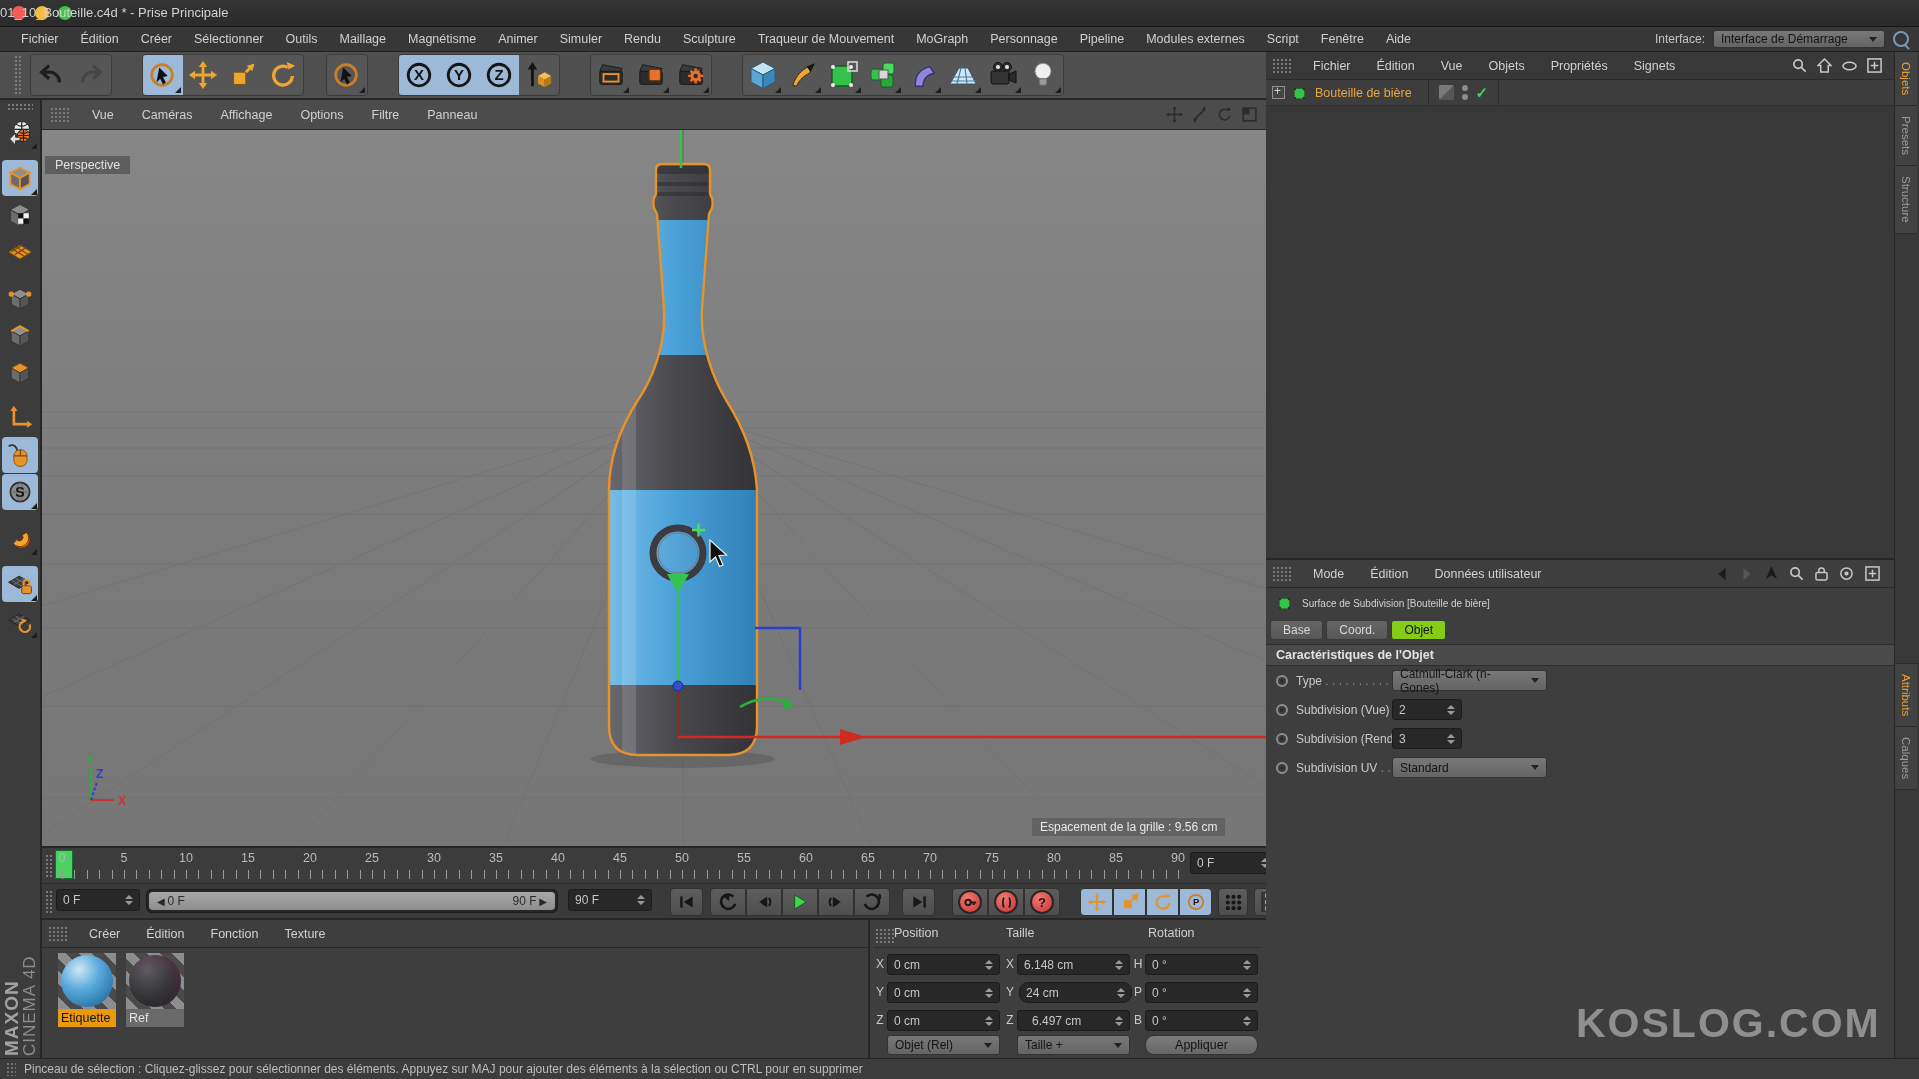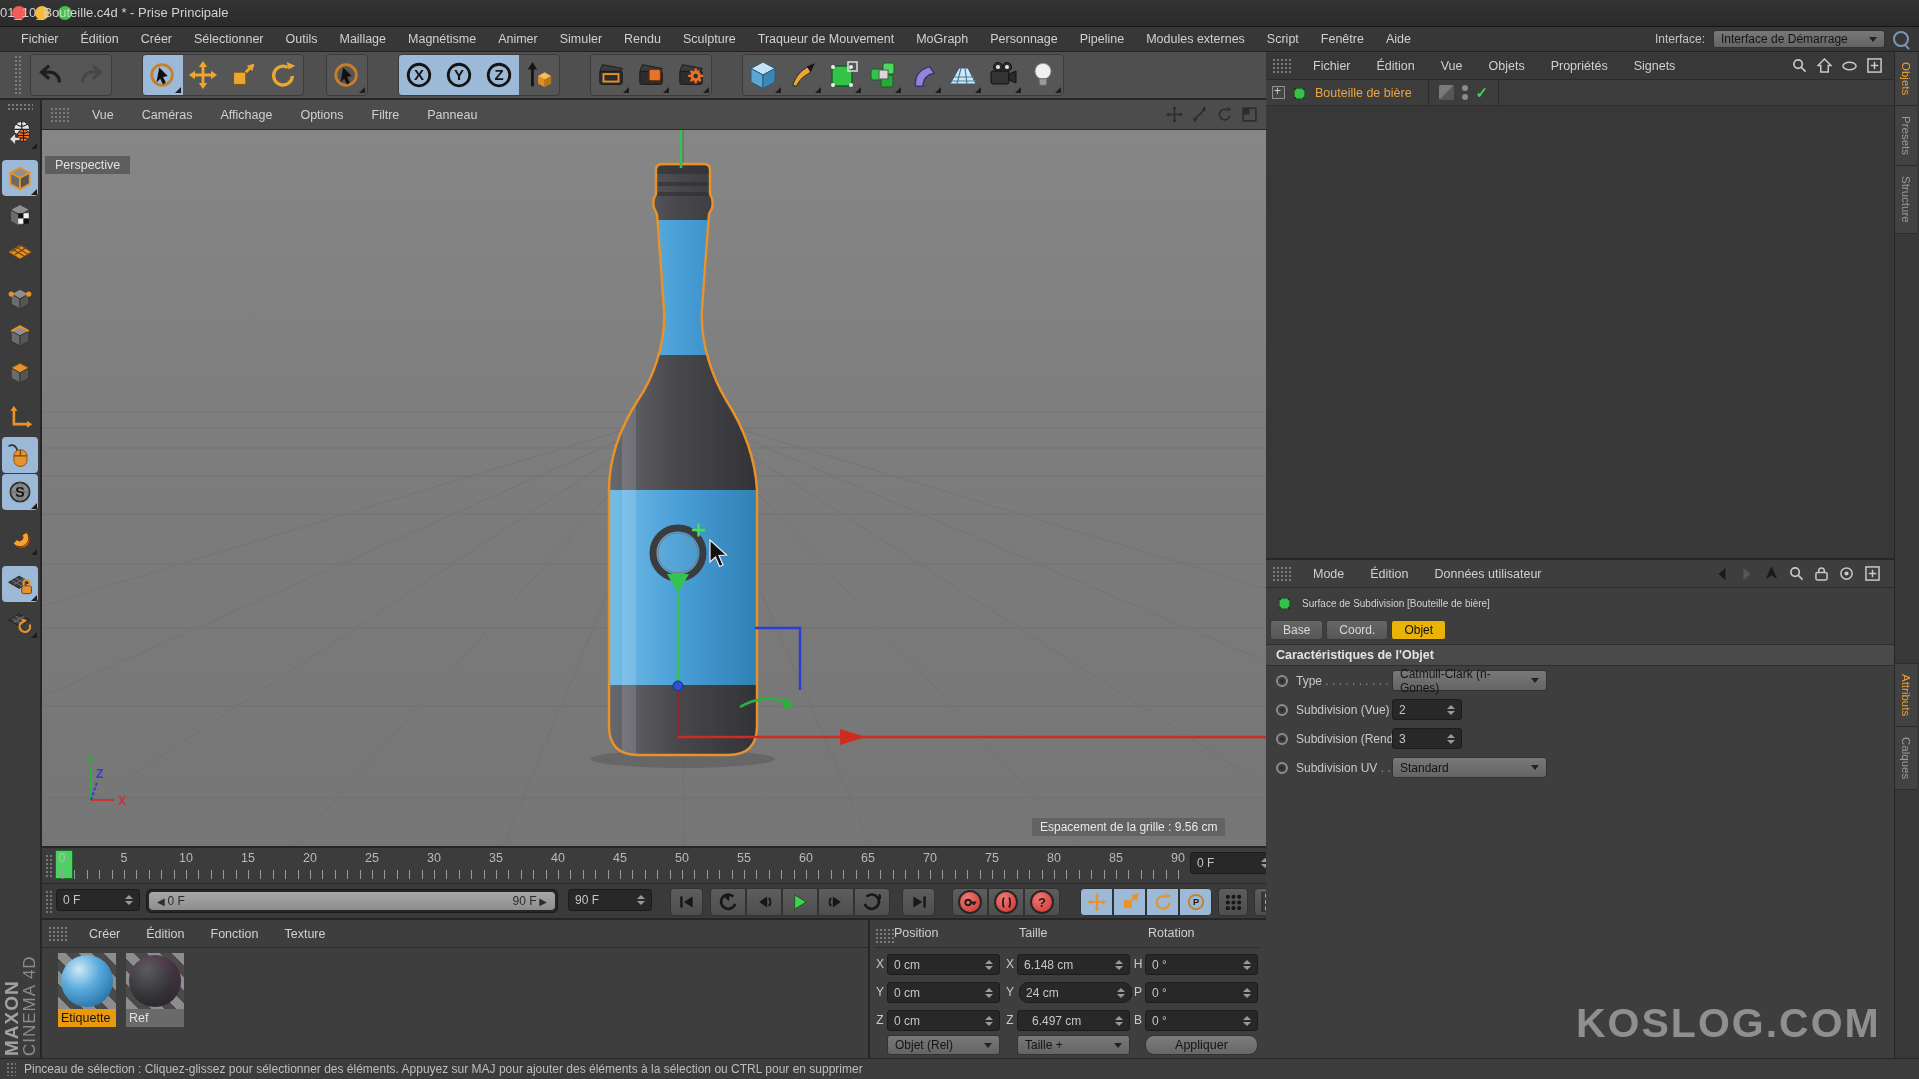--- a/index.html
+++ b/index.html
@@ -113,21 +113,21 @@
   .dots2 i{width:6px;height:6px;border-radius:50%;background:#8b8b8b;}
   .check{color:#46d35f;font-size:15px;font-weight:bold;}
 
   
   .attrman{left:1266px;top:560px;width:628px;height:498px;background:#3e3e3e;}
   .am-icons{margin-left:auto;display:flex;gap:11px;align-items:center;padding-right:8px;}
   .objtitle{display:flex;align-items:center;gap:8px;height:30px;padding-left:10px;}
   .objtitle .t{font-size:10px;color:#d2d2d2;}
   .tabs{display:flex;gap:3px;padding:2px 0 4px 4px;}
   .tab{background:linear-gradient(#666,#565656);border:1px solid #3a3a3a;border-radius:3px;color:#d8d8d8;font-size:12px;padding:2px 12px;}
-  .tab[data-active="true"]{background:#eab308;color:#101010;}
+  .tab[data-active="true"]{background:#84cc16;color:#101010;}
   .section{background:#4a4a4a;border-top:1px solid #2d2d2d;border-bottom:1px solid #2d2d2d;color:#e3e3e3;font-size:12.5px;font-weight:bold;padding:3px 10px;}
   .attr-row{position:relative;height:29px;display:flex;align-items:center;padding-left:10px;}
   .radio{width:12px;height:12px;border-radius:50%;border:2px solid #8d8d8d;background:#2c2c2c;box-shadow:inset 0 0 0 2px #3e3e3e;flex:none;}
   .attr-label{margin-left:8px;width:96px;overflow:hidden;white-space:nowrap;font-size:12px;color:#c9c9c9;flex:none;}
   .attr-label::after{content:" . . . . . . . . . . . . . . . . .";color:#8a8a8a;}
   .attr-dd{width:155px;height:21px;}
   .attr-spin{width:70px;height:21px;}
   .watermark{position:absolute;left:1576px;top:1000px;font-size:41px;letter-spacing:2px;color:rgba(210,210,210,0.55);font-weight:bold;}
 
   
@@ -780,21 +780,21 @@
           </div>
         <div class="mat-label">Ref</div>
       </div>
     </div>
   </div>
 
   <div class="abs coordman">
     <div class="cm-head">
       <span class="ph-handle"></span>
       <span class="cm-h" style="left:24px;">Position</span>
-      <span class="cm-h" style="left:149px;">Taille</span>
+      <span class="cm-h" style="left:136px;">Taille</span>
       <span class="cm-h" style="left:278px;">Rotation</span>
     </div>
     <div class="cm-sep"></div>
 
     <span class="axis" style="left:4px;top:37px;">X</span>
     <div class="cfld fld" style="left:17px;top:34px;">
         <span class="val">0 cm</span>
         <span class="spin">
           <i class="up"></i>
           <i class="dn"></i>

